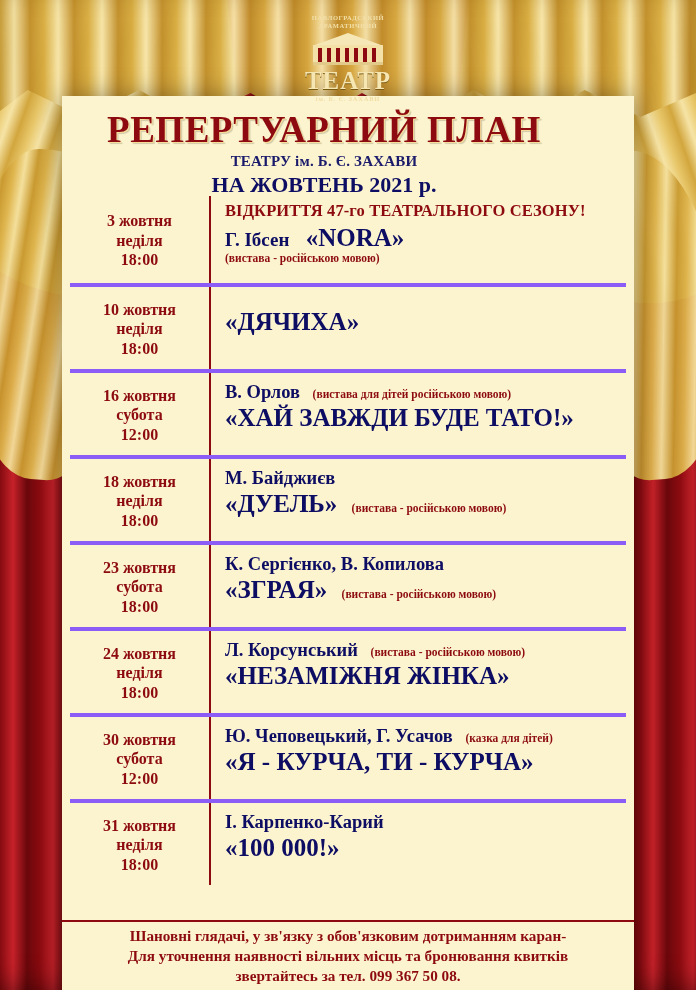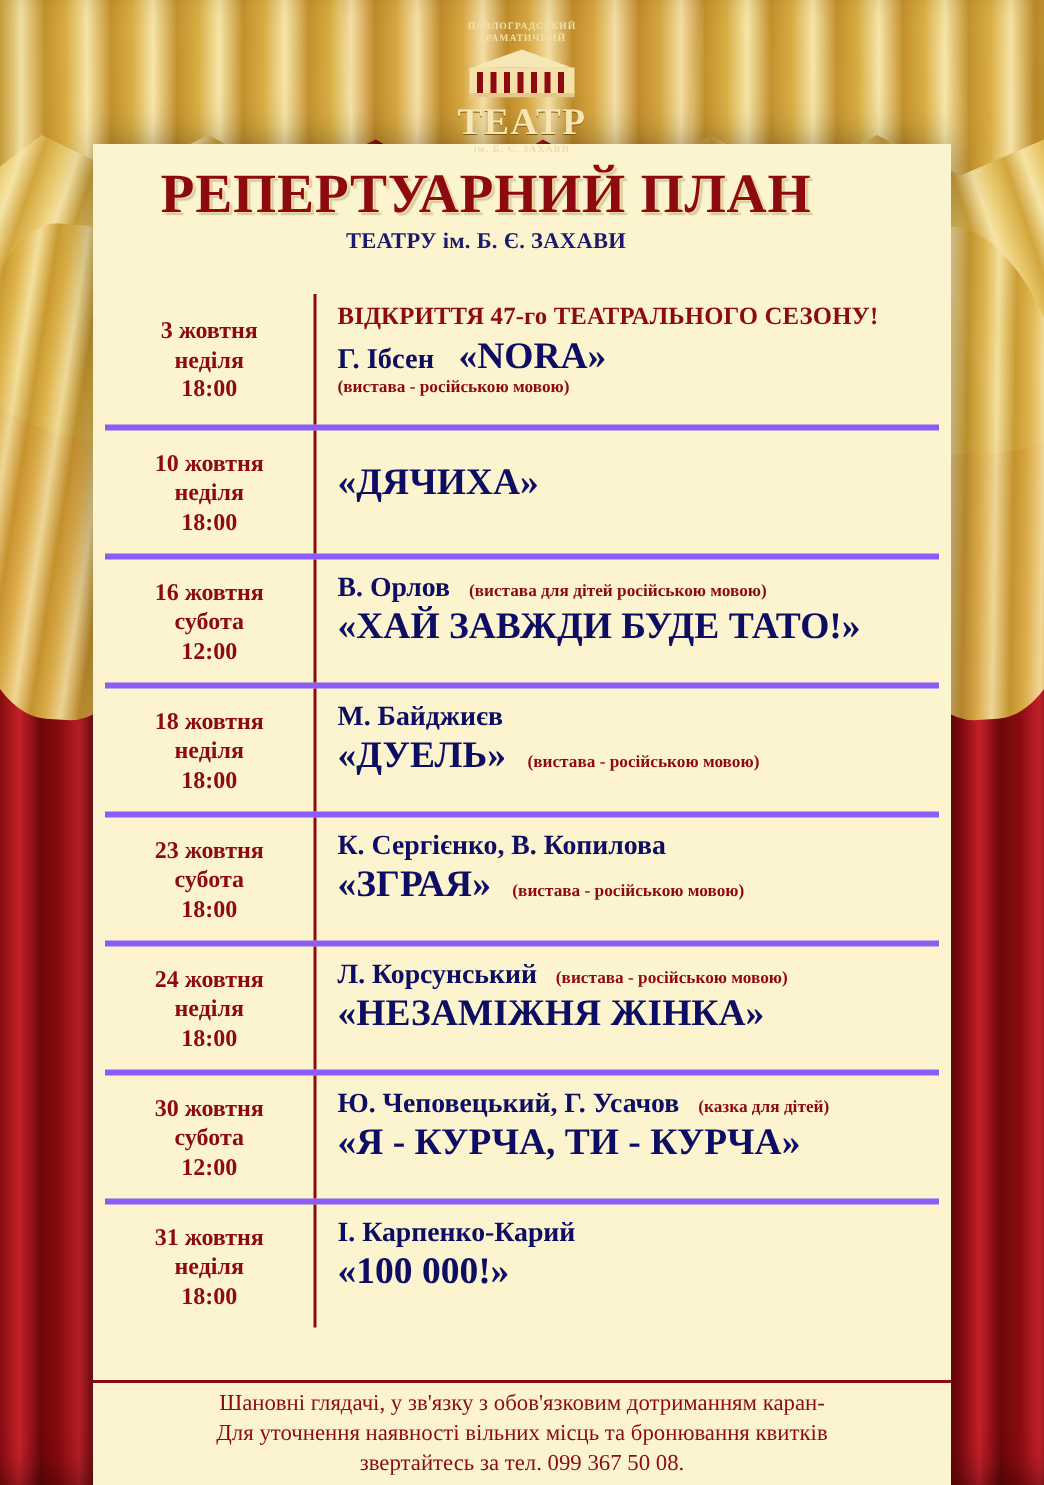--- a/index.html
+++ b/index.html
@@ -250,21 +250,21 @@
   .nowrap { white-space: nowrap; }
 
   
   .footer {
     position: absolute;
     left: 0;
     bottom: 4px;
     width: 572px;
     text-align: center;
     color: #8d0b10;
-    font-weight: normal;
+    font-weight: bold;
     font-size: 15.2px;
     line-height: 1.32;
     border-top: 2px solid #8d0b10;
     padding-top: 4px;
   }
   .footer div { white-space: nowrap; }
 </style>
 </head>
 <body>
 
@@ -298,20 +298,21 @@
     <div class="logo-main">ТЕАТР</div>
     <div class="logo-sub">ім. Б. Є. ЗАХАВИ</div>
   </div>
 
   <div class="panel">
     <div class="panel-inner">
 
       <div class="title-block">
         <div class="title-main">РЕПЕРТУАРНИЙ ПЛАН</div>
         <div class="title-sub1">ТЕАТРУ ім. Б. Є. ЗАХАВИ</div>
+        <div class="title-sub2">НА ЖОВТЕНЬ 2021 р.</div>
       </div>
 
       <div class="schedule">
 
         <div class="row">
           <div class="date-cell">
             <div class="d-day">3 жовтня</div>
             <div>неділя</div>
             <div>18:00</div>
           </div>

